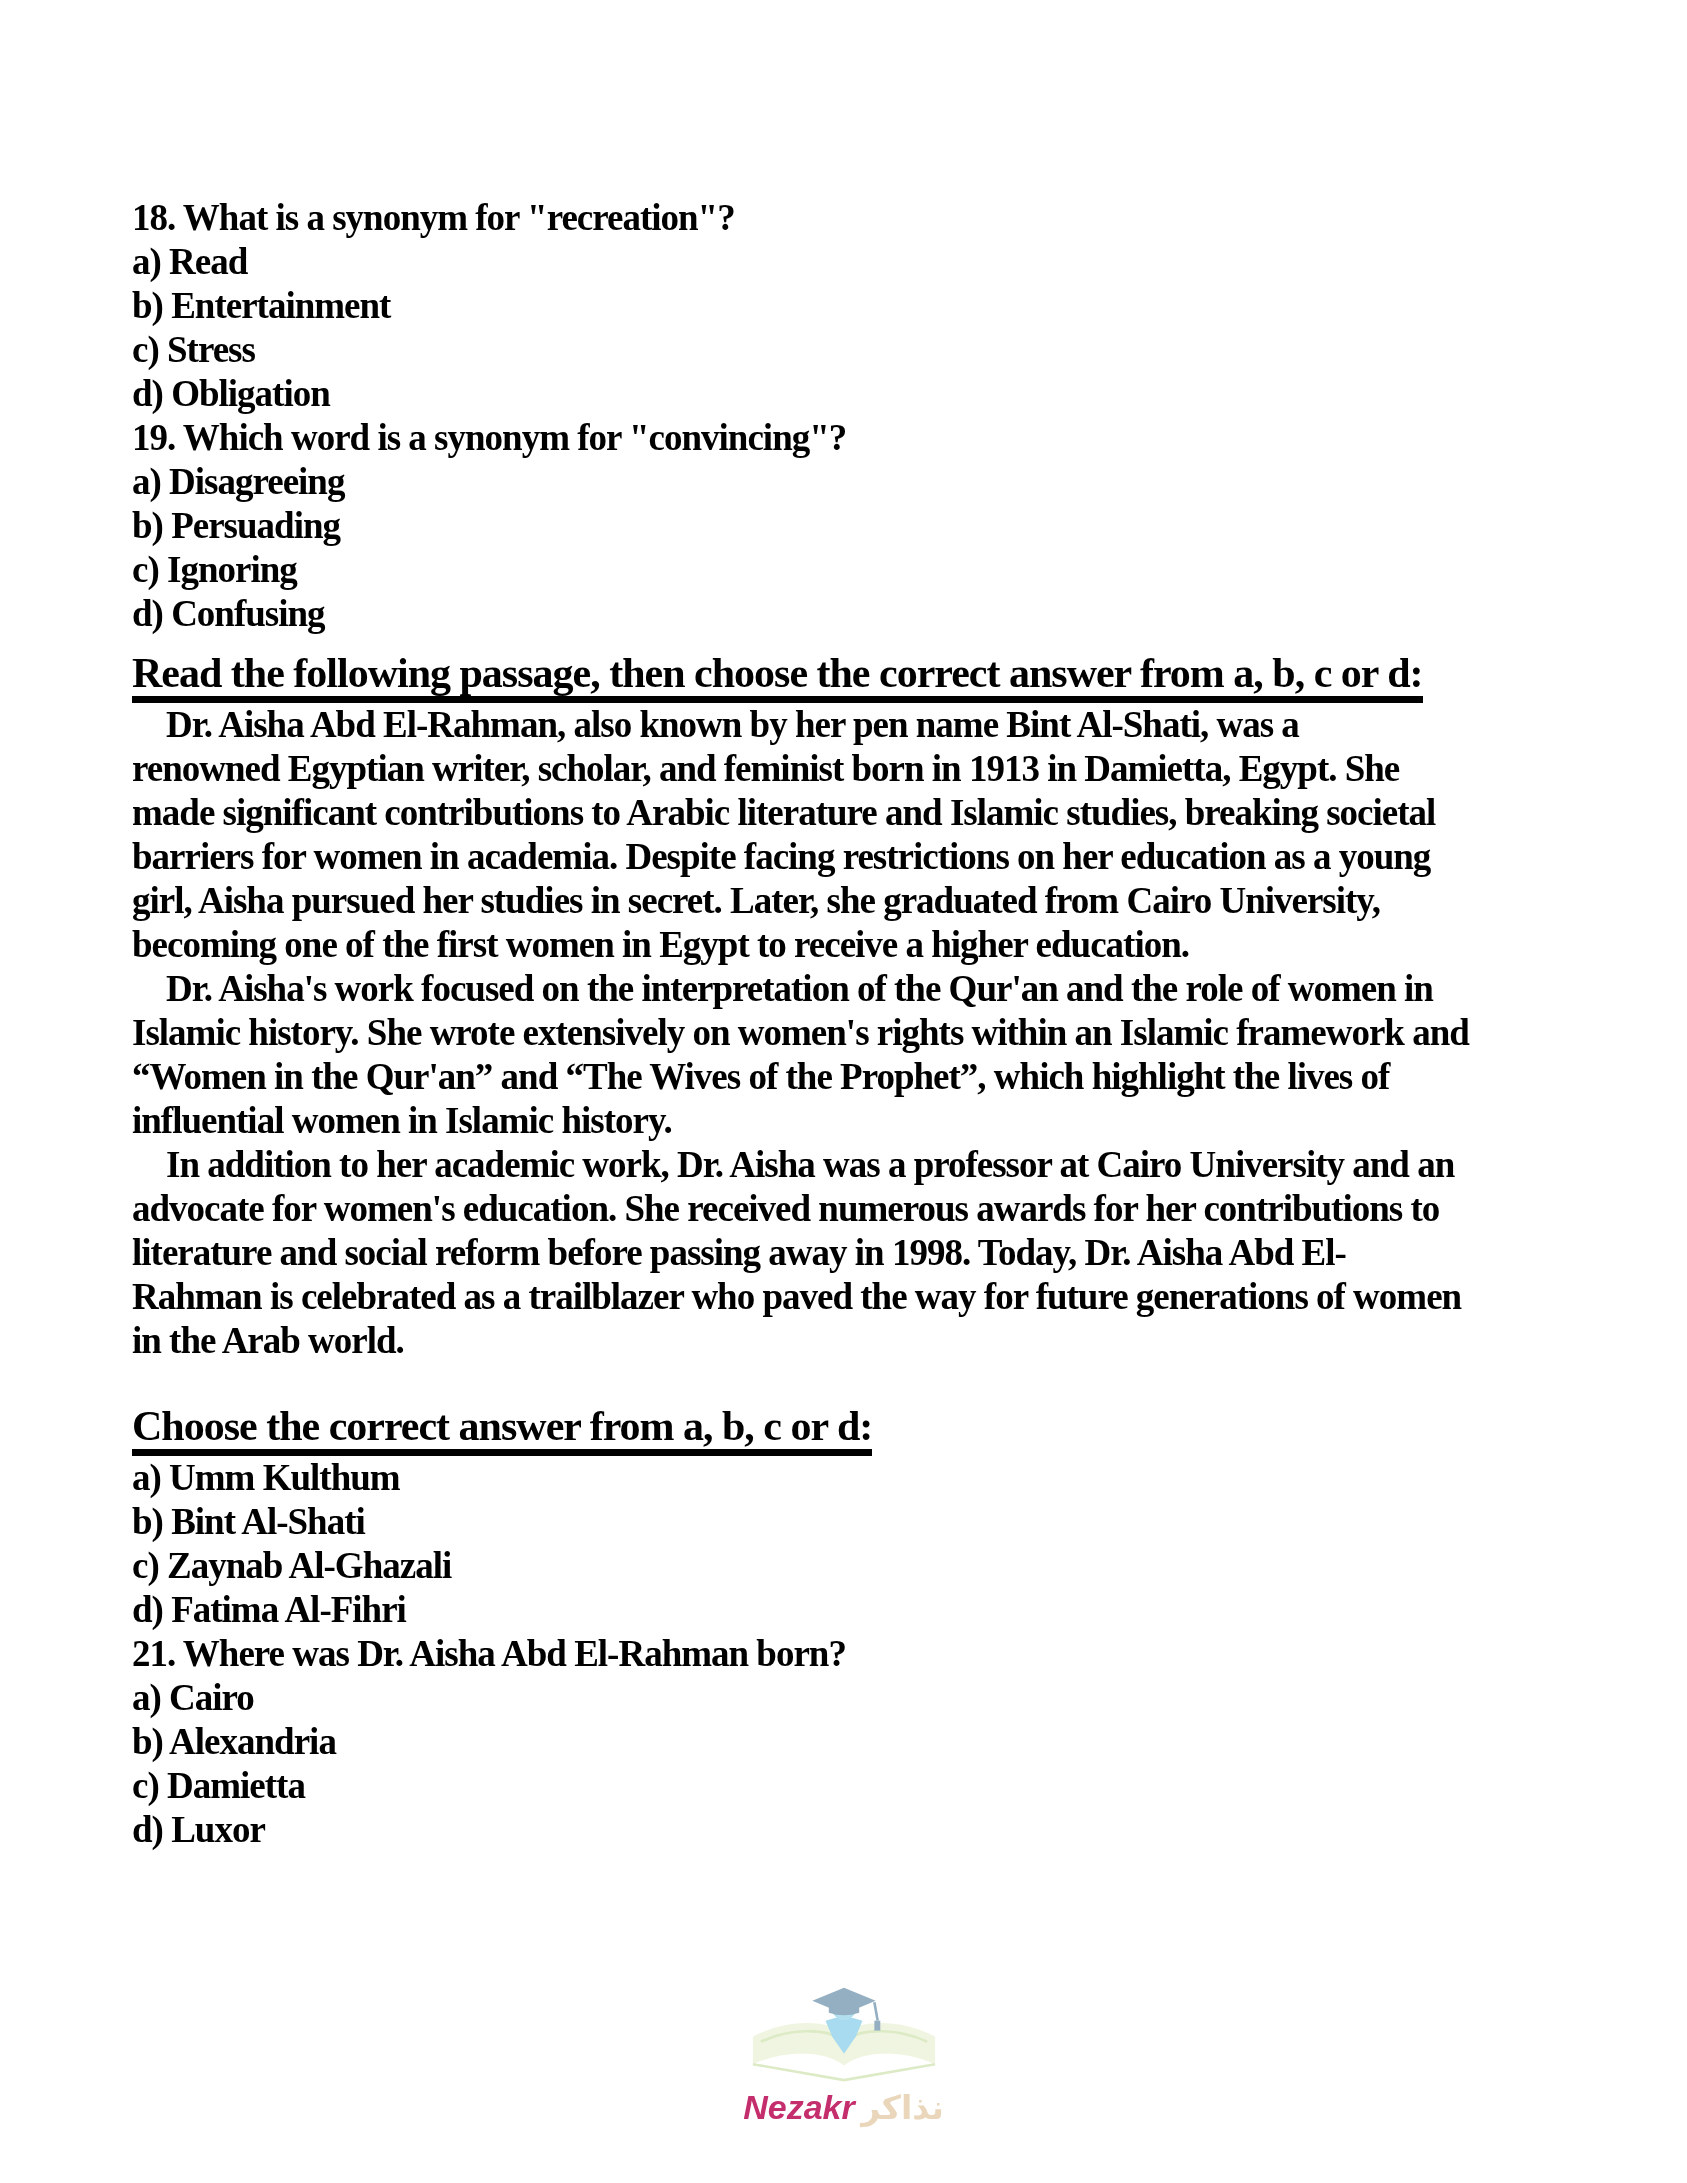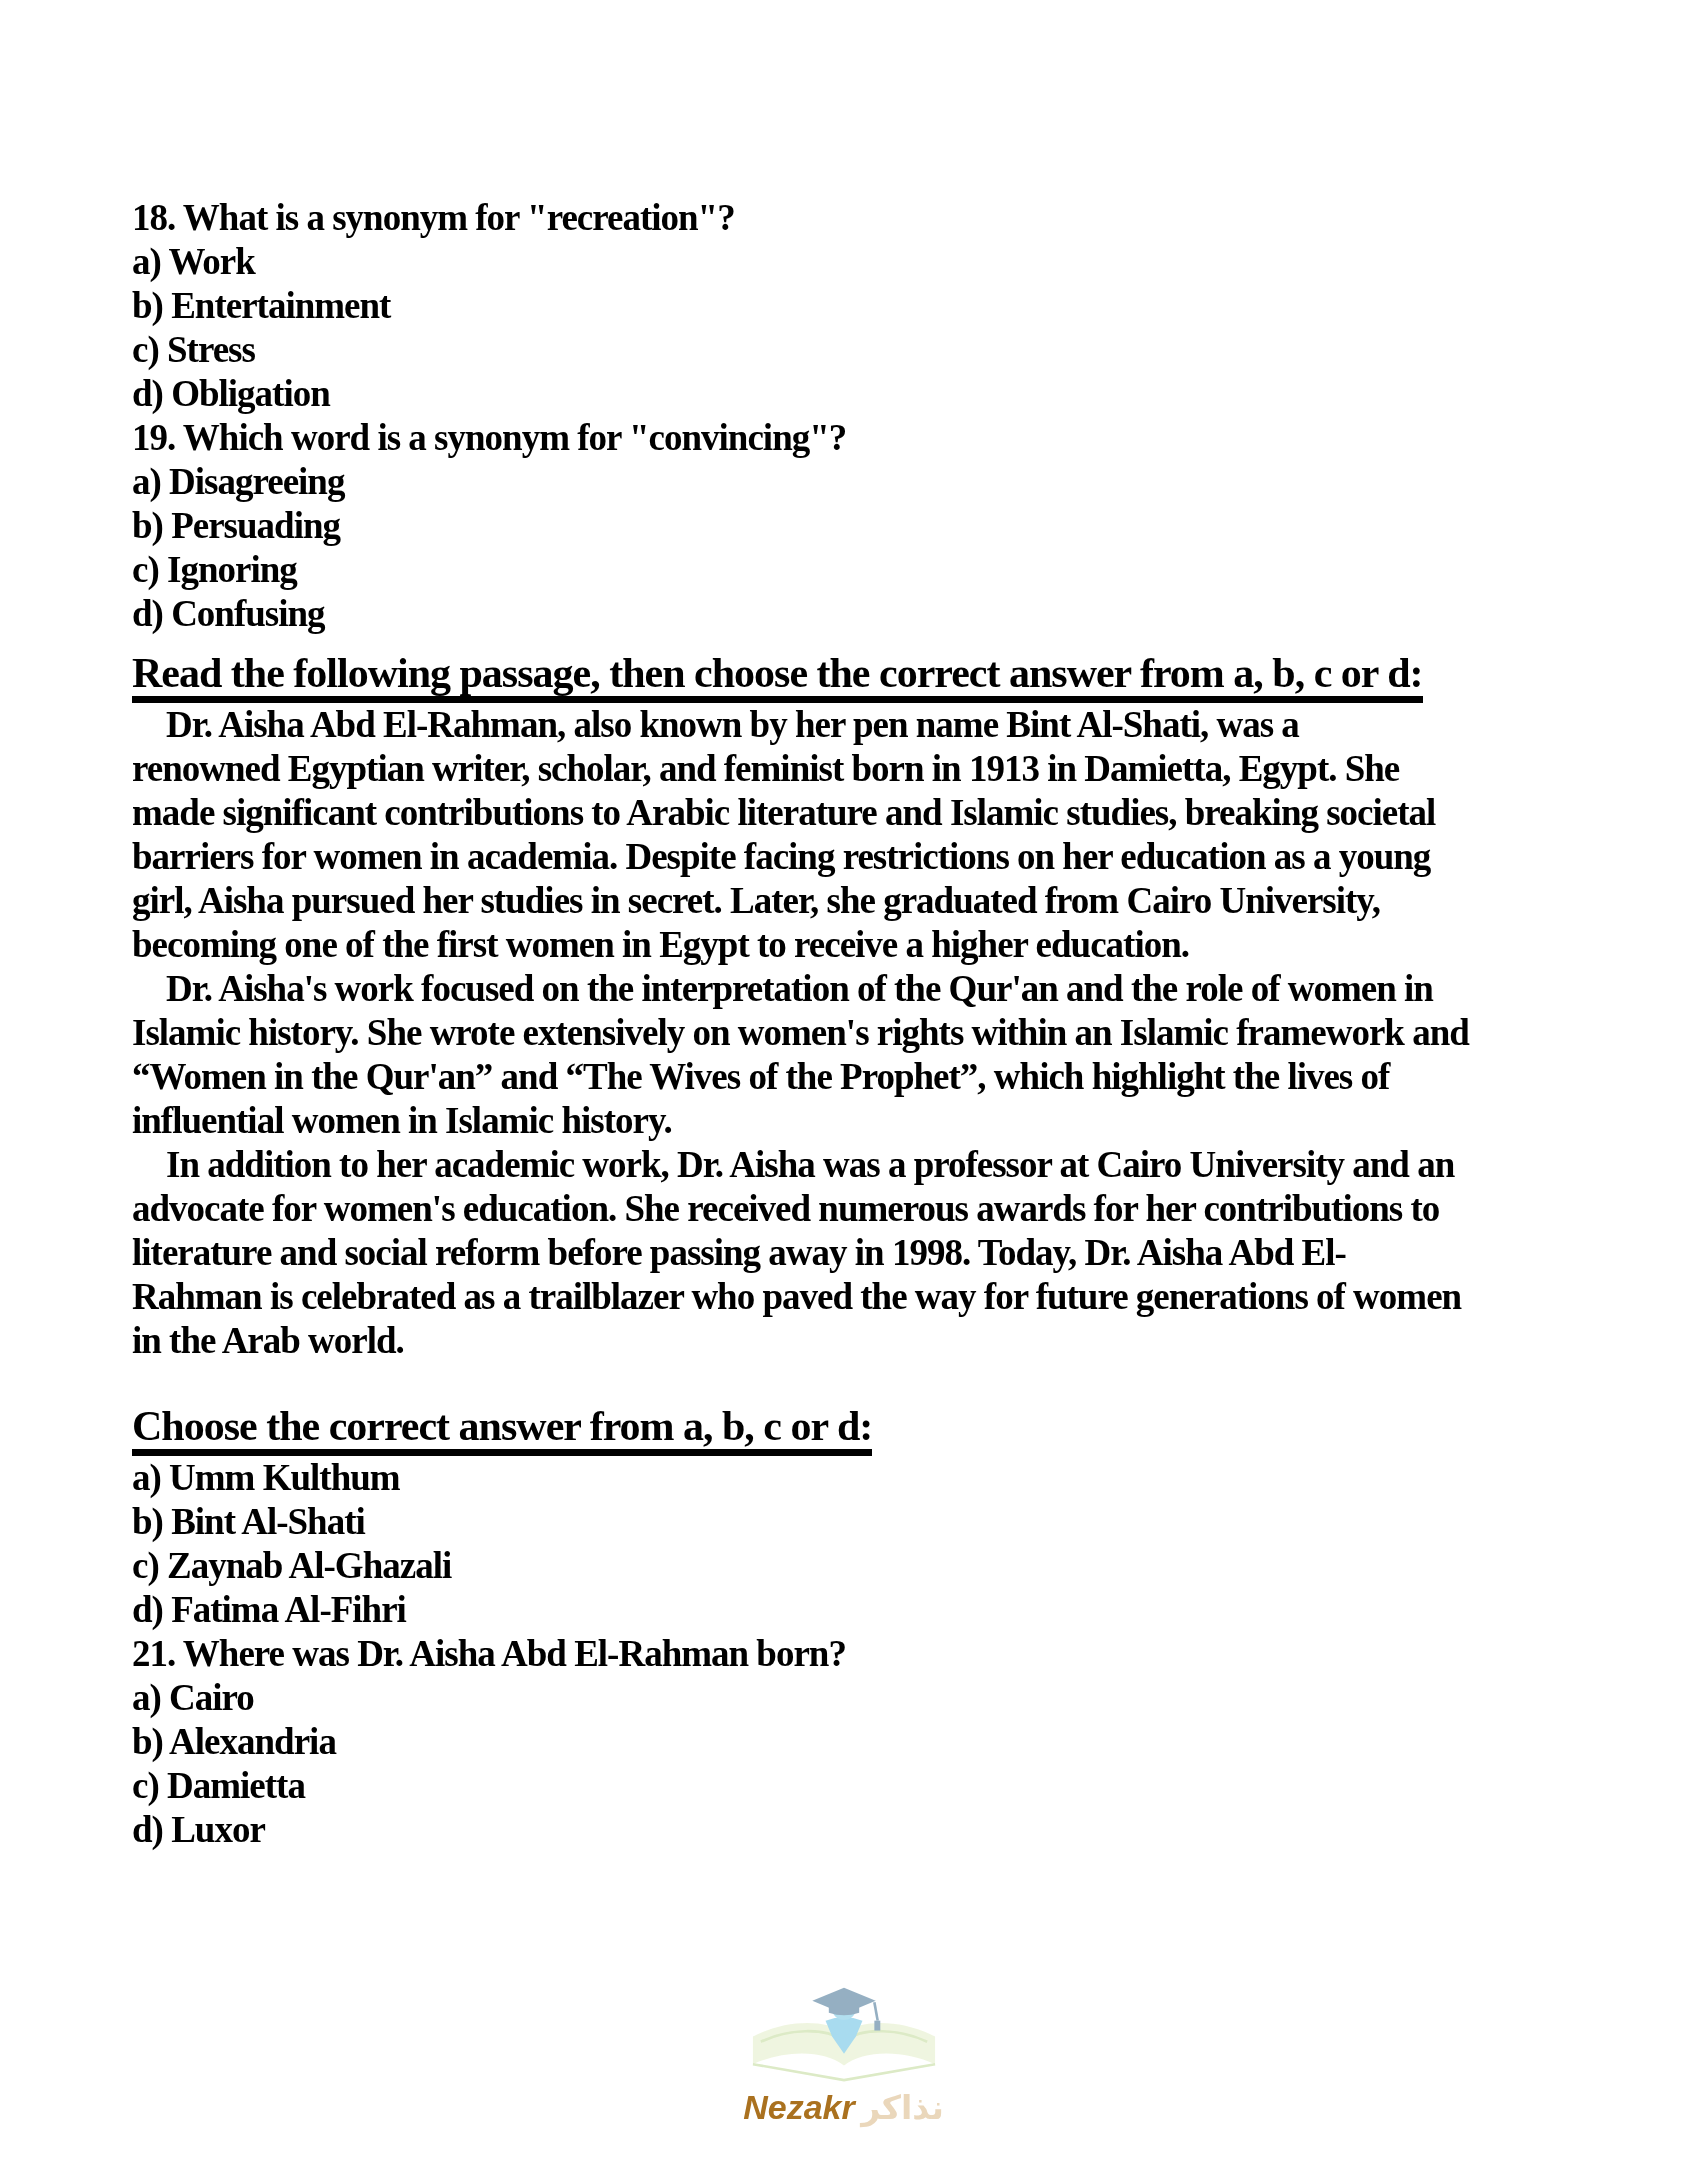--- a/index.html
+++ b/index.html
@@ -56,38 +56,38 @@
     display: flex;
     align-items: baseline;
     gap: 6.6px;
     white-space: nowrap;
   }
   .brand-latin {
     font-family: "Liberation Sans", sans-serif;
     font-weight: 700;
     font-style: italic;
     font-size: 34px;
-    color: #a16207;
+    color: #be185d;
   }
   .brand-arabic {
     font-family: "DejaVu Sans", sans-serif;
     font-weight: 700;
     font-size: 33px;
     color: #e8d3b4;
   }
 </style>
 </head>
 <body>
 
 <div class="page">
   <div class="content">
 
     <div>
       <div class="line">18. What is a synonym for "recreation"?</div>
-      <div class="line">a) Work</div>
+      <div class="line">a) Read</div>
       <div class="line">b) Entertainment</div>
       <div class="line">c) Stress</div>
       <div class="line">d) Obligation</div>
       <div class="line">19. Which word is a synonym for "convincing"?</div>
       <div class="line">a) Disagreeing</div>
       <div class="line">b) Persuading</div>
       <div class="line">c) Ignoring</div>
       <div class="line">d) Confusing</div>
     </div>
 

